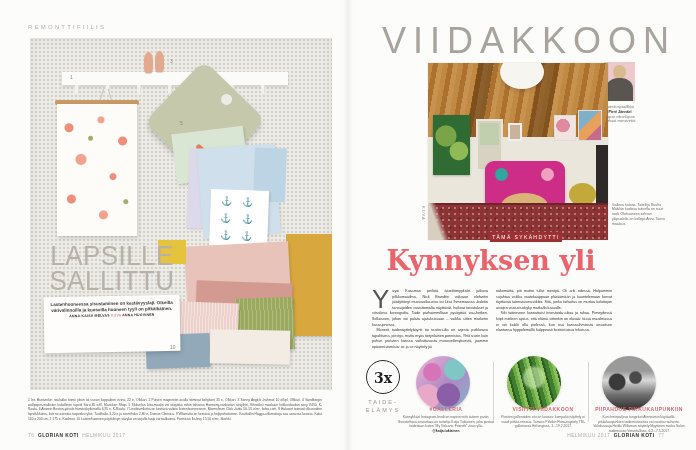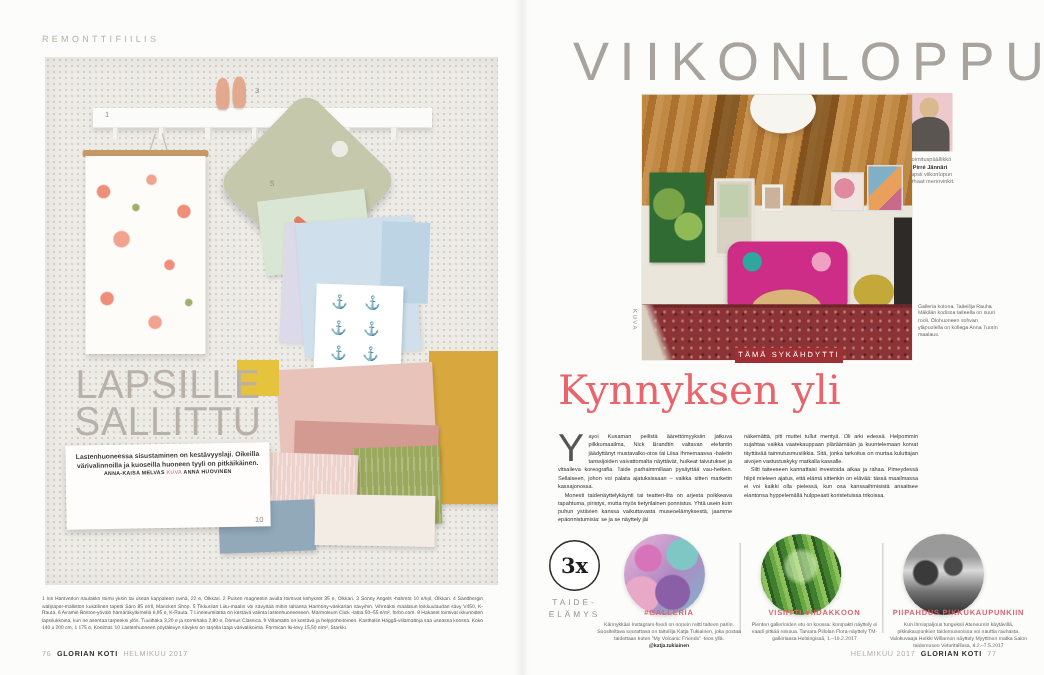--- a/index.html
+++ b/index.html
@@ -146,22 +146,22 @@
   .floor-corner { position:absolute; left:0; top:140px; width:22px; height:37px;
     background:linear-gradient(70deg, #d9cfc0 0 40%, transparent 60%); }
 
   .photo-credit { left:421px; top:206px; writing-mode:vertical-rl; font-size:4px; letter-spacing:1px;
                   color:#9a958e; }
   .red-tag { left:490px; top:232px; width:72px; height:10px; background:#9e2f33; color:#fff;
              font-size:5px; letter-spacing:1.4px; text-align:center; line-height:11px; }
   .rp-photo-caption { left:612px; top:202px; width:54px; }
   .rp-photo-caption-inner { font-size:7px; line-height:1.35; color:#6d6a66; }
 
-  .headline { left:372px; top:245px; width:238px; font-family:"DejaVu Serif", serif;
-              font-weight:normal; font-size:27px; color:#e9646b; }
+  .headline { left:372px; top:245px; width:238px; text-align:center; font-family:"DejaVu Serif", serif;
+              font-weight:bold; font-size:27px; color:#e9646b; }
   .body-cols { left:372px; top:288px; width:240px; display:flex; gap:8px; }
   .body-col { width:116px; overflow:hidden; }
   .body-inner { font-size:7.4px; line-height:1.5; color:#333; text-align:justify; }
   .body-inner p.indent { text-indent:9px; }
   .dropcap { float:left; font-size:52px; line-height:40px; margin:2px 6px 0 0; color:#555;
              font-weight:100; }
 
   .count-circle { left:366px; top:360px; width:34px; height:34px; border:1px solid #2b2b2b;
     border-radius:50%; text-align:center; line-height:34px; font-family:"DejaVu Serif", serif;
     font-weight:bold; font-size:14px; color:#1e1e1e; background:#fff; }
@@ -256,21 +256,21 @@
   <div class="abs footer footer-left">
     <div class="s60" style="white-space:nowrap;">
       <span>76</span>&nbsp;
       <b>GLORIAN KOTI</b>&nbsp;
       <span>HELMIKUU 2017</span>
     </div>
   </div>
 
   <div class="abs fold"></div>
 
-  <div class="abs rp-header">VIIKONLOPPU</div>
+  <div class="abs rp-header">VIIDAKKOON</div>
 
   <div class="abs portrait">
     <div class="portrait-head"></div>
     <div class="portrait-body"></div>
   </div>
   <div class="abs contributor">
     <div class="s50 contributor-inner">
       <div>Toimituspäällikkö</div>
       <b>Pirré Jännäri</b>
       <div>napsii viikonlopun</div>

